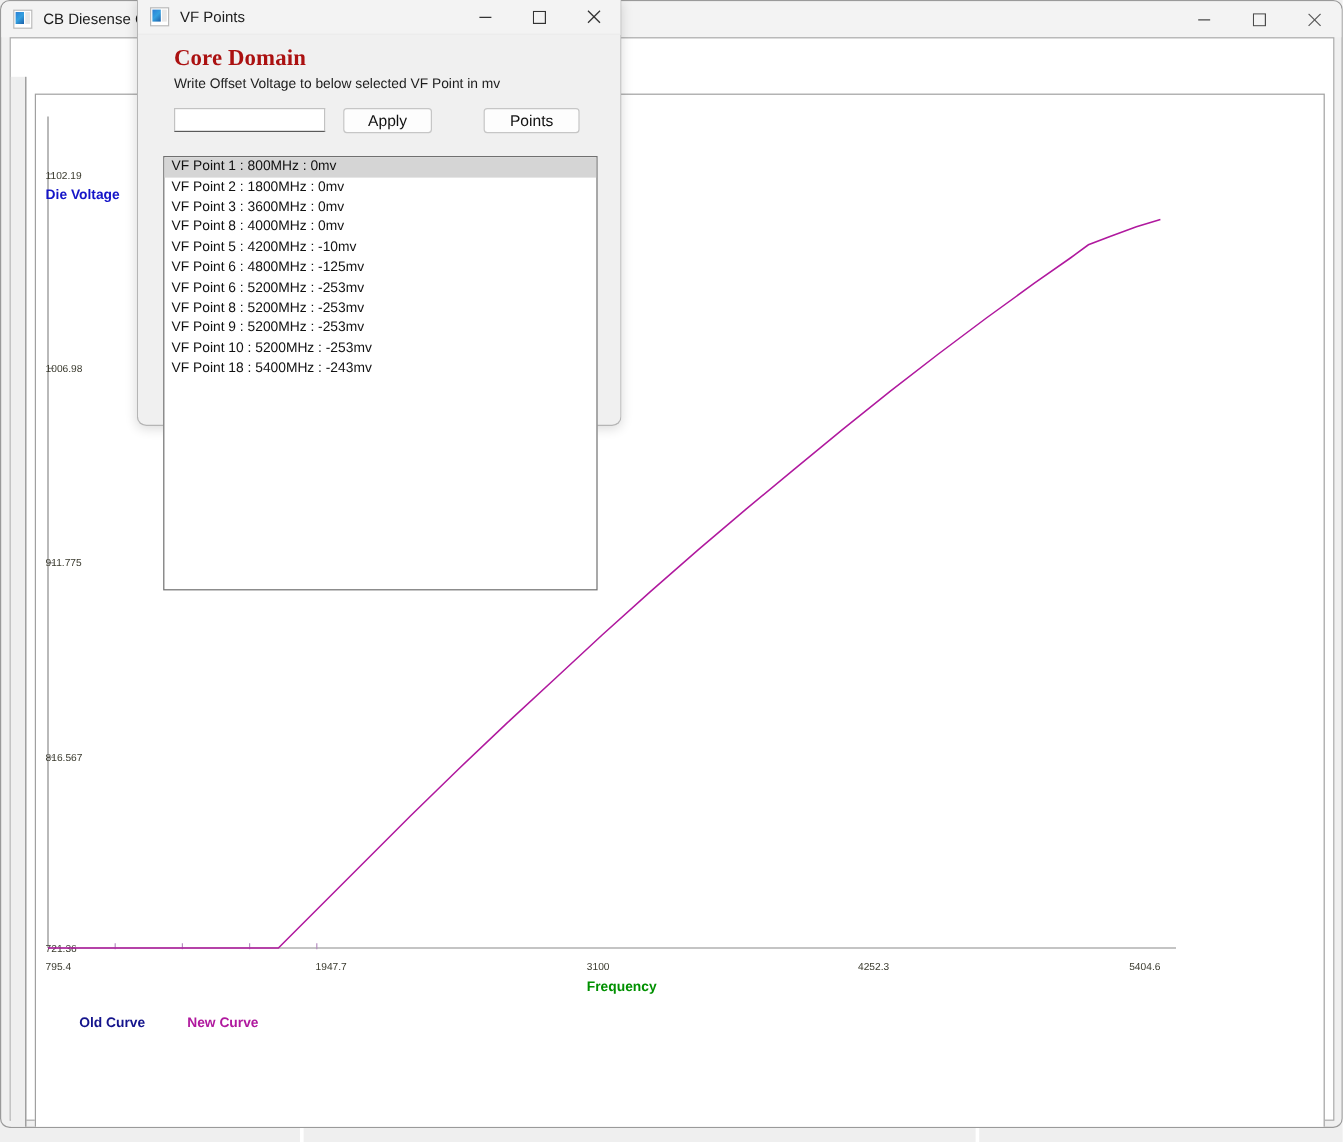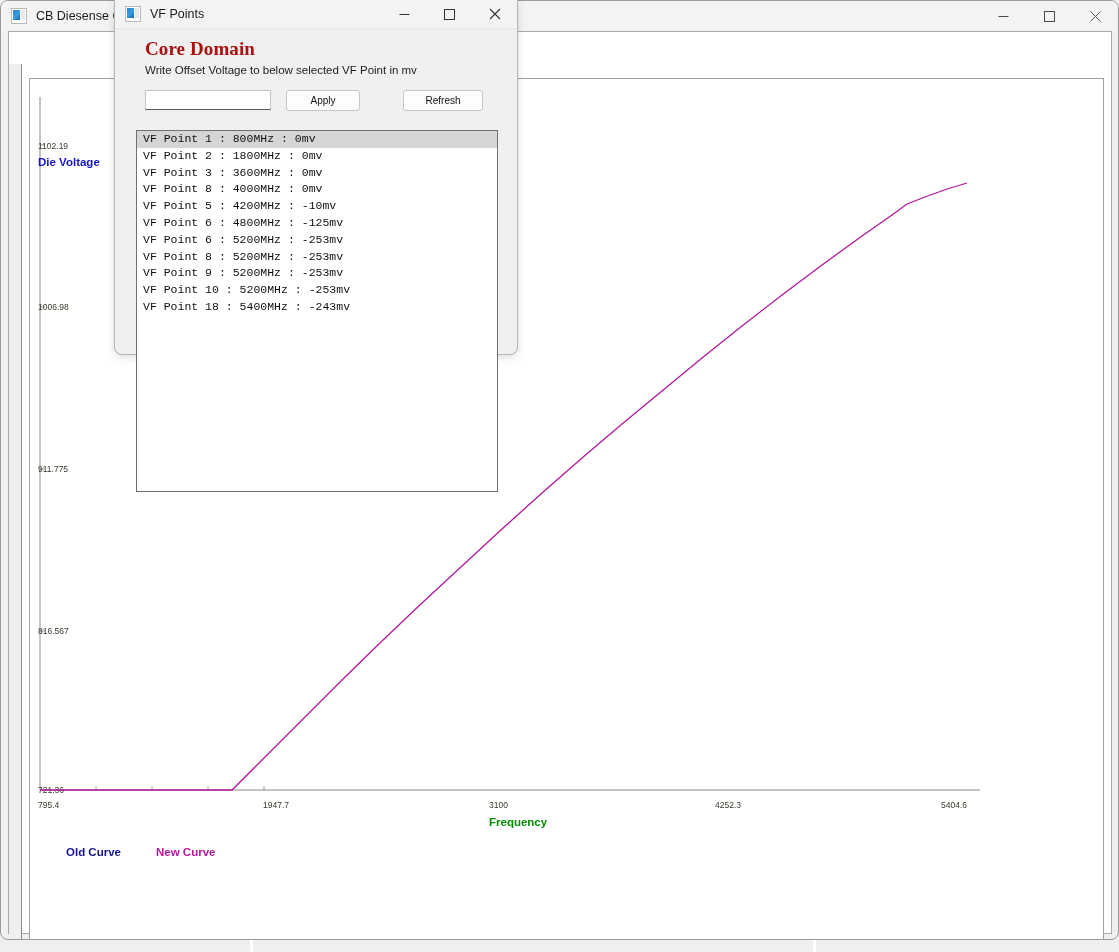--- a/index.html
+++ b/index.html
@@ -247,21 +247,21 @@
   }
   .dlg-button {
     position: absolute;
     top: 62px;
     height: 21px;
     background: #fdfdfd;
     border: 1px solid #c6c6c6;
     border-radius: 3px;
     box-sizing: border-box;
     font-family: "Liberation Sans", sans-serif;
-    font-size: 10px;
+    font-size: 13px;
     color: #111;
     cursor: default;
     display: flex;
     align-items: center;
     justify-content: center;
   }
   #apply-button { left: 171px; width: 74px; }
   #refresh-button { left: 288px; width: 80px; }
 
   #vf-list {
@@ -275,21 +275,20 @@
     box-sizing: border-box;
     overflow: hidden;
   }
   .vf-list-item {
     height: 16.8px;
     line-height: 16.8px;
     padding-left: 6px;
     font-size: 11.5px;
     color: #111111;
     white-space: nowrap;
-    font-family: Liberation Mono, monospace;
   }
   .vf-list-item.selected {
     background: #d5d5d5;
   }
 
   
   #taskbar-strip {
     position: absolute;
     left: 0;
     bottom: 0;
@@ -414,21 +413,21 @@
 
   <div id="vf-body">
 
     <div id="core-domain-title">Core Domain</div>
 
     <div id="offset-hint">Write Offset Voltage to below selected VF Point in mv</div>
 
     <input id="offset-input" type="text" value="" placeholder="" style="">
 
     <div id="apply-button" class="dlg-button">Apply</div>
-    <div id="refresh-button" class="dlg-button">Refresh</div>
+    <div id="refresh-button" class="dlg-button">Points</div>
 
     <div id="vf-list">
         <div class="vf-list-item selected">VF Point 1 : 800MHz : 0mv</div>
         <div class="vf-list-item">VF Point 2 : 1800MHz : 0mv</div>
         <div class="vf-list-item">VF Point 3 : 3600MHz : 0mv</div>
         <div class="vf-list-item">VF Point 8 : 4000MHz : 0mv</div>
         <div class="vf-list-item">VF Point 5 : 4200MHz : -10mv</div>
         <div class="vf-list-item">VF Point 6 : 4800MHz : -125mv</div>
         <div class="vf-list-item">VF Point 6 : 5200MHz : -253mv</div>
         <div class="vf-list-item">VF Point 8 : 5200MHz : -253mv</div>

